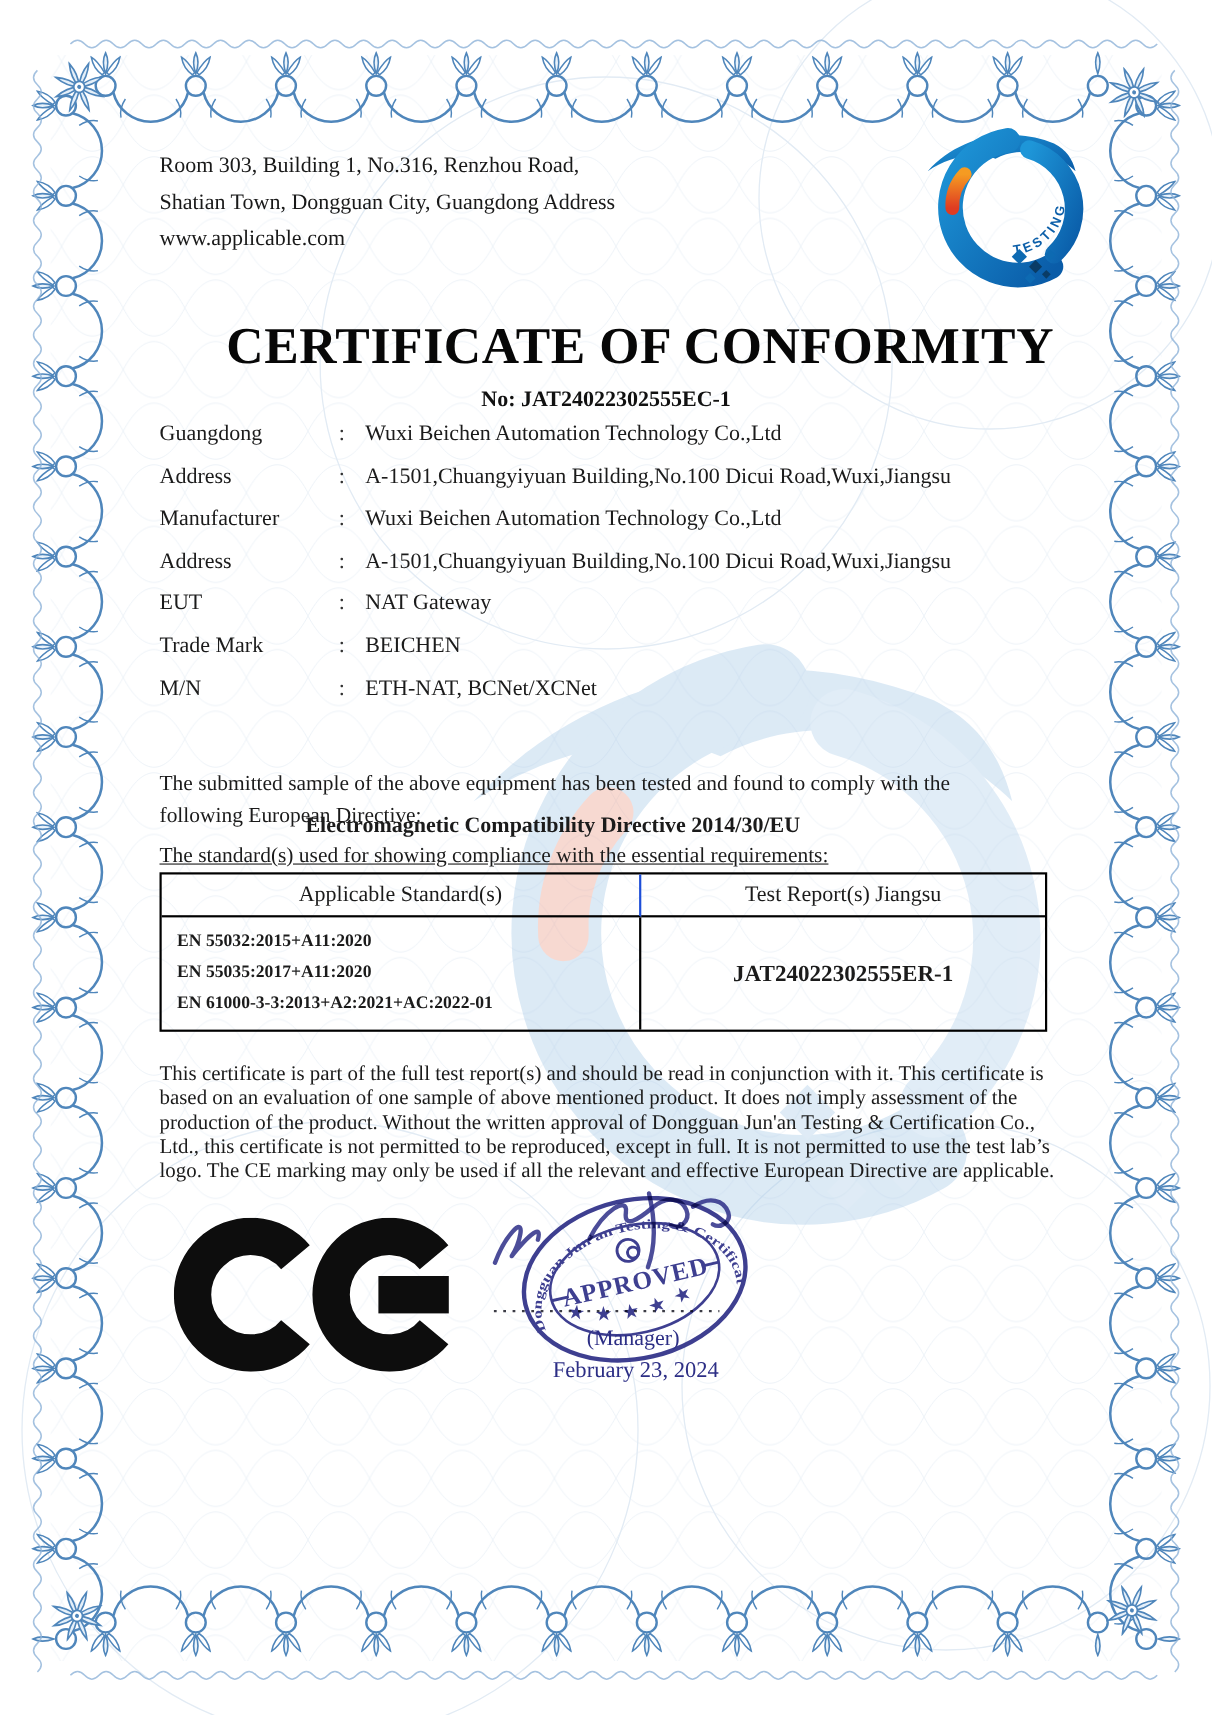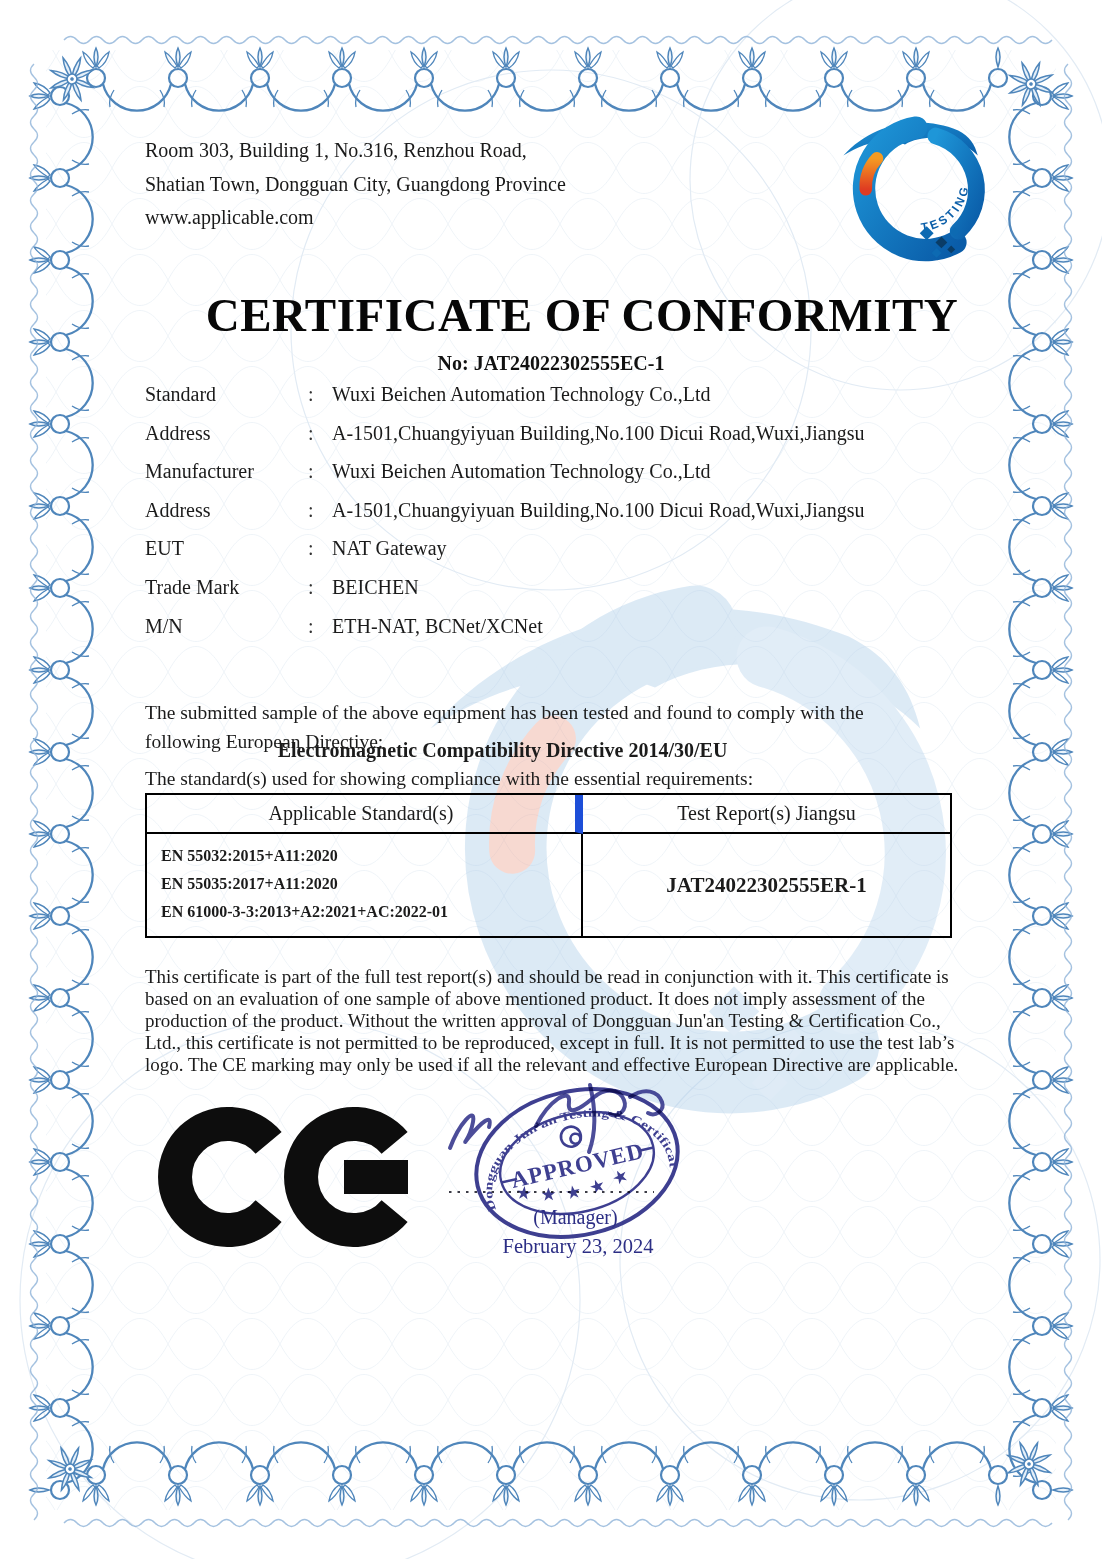--- a/index.html
+++ b/index.html
@@ -19,26 +19,26 @@
           font-size:20px;font-weight:bold;color:#111;}
 
   .fields{position:absolute;left:145px;top:379px;}
   .frow{display:flex;height:24px;margin-bottom:14.6px;font-size:20px;}
   .flabel{width:163px;}
   .fcolon{width:24px;color:#333;}
   .fvalue{white-space:nowrap;}
 
   .statement{position:absolute;left:145px;top:674px;width:782px;font-size:19.5px;line-height:29.5px;}
   .directive{position:absolute;left:0;top:735px;width:1005px;text-align:center;font-weight:bold;font-size:20px;}
-  .intro{position:absolute;left:145px;top:764px;font-size:19.5px;}
+  .intro{position:absolute;left:145px;top:764px;font-size:19.5px;text-decoration:underline;}
 
   .ctable{position:absolute;left:145px;top:789px;width:803px;border:2px solid #000;
           display:grid;grid-template-columns:436px 1fr;}
   .th{height:37px;line-height:37px;text-align:center;font-size:20px;border-bottom:2px solid #000;}
-  .th.l{border-right:8px solid #1d4ed8;}
+  .th.l{border-right:2px solid #1d4ed8;}
   .td-standards{border-right:2px solid #000;padding:8px 8px 10px 14px;}
   .td-standards div{font-size:16px;font-weight:bold;line-height:28px;white-space:nowrap;}
   .td-report{display:flex;align-items:center;justify-content:center;font-size:21px;font-weight:bold;}
 
   .disclaimer{position:absolute;left:145px;top:943px;width:828px;font-size:19px;line-height:22px;text-align:left;}
 
   .ce{position:absolute;left:158px;top:1103px;width:260px;height:140px;}
 
   .manager{position:absolute;left:468px;top:1202px;width:215px;text-align:center;
            font-size:20px;color:#2c2e85;}
@@ -207,21 +207,21 @@
       </g>
     <use href="#cflower" transform="translate(72,79) rotate(22)"></use>
     <use href="#cflower" transform="translate(1031,84) rotate(22)"></use>
     <use href="#cflower" transform="translate(70,1469) rotate(22)"></use>
     <use href="#cflower" transform="translate(1029,1464) rotate(22)"></use>
   </svg>
 
   <div id="content">
     <div class="addr">
       <div>Room 303, Building 1, No.316, Renzhou Road,</div>
-      <div>Shatian Town, Dongguan City, Guangdong Province</div>
+      <div>Shatian Town, Dongguan City, Guangdong Address</div>
       <div>www.applicable.com</div>
     </div>
 
     <svg class="logo" viewBox="0 0 120 110">
       <path d="M6,34 C26,12 58,4 88,16 C96,20 100,26 102,34 C88,20 64,18 50,26 C36,20 18,26 6,34 Z" fill="url(#gBlue)"></path>
       <path d="M58,14 A44,44 0 1 0 86,96" fill="none" stroke="url(#gBlue)" stroke-width="16" stroke-linecap="round"></path>
       <path d="M72,20 A40,40 0 0 1 88,88" fill="none" stroke="url(#gBlue)" stroke-width="12" stroke-linecap="round"></path>
       <path d="M30,36 A30,30 0 0 0 22,58" fill="none" stroke="url(#gOrange)" stroke-width="9" stroke-linecap="round"></path>
       <path id="logoArc" d="M62,88 A36,36 0 0 0 95,46" fill="none"></path>
       <text class="logo-testing"><textPath href="#logoArc">TESTING</textPath></text>
@@ -234,21 +234,21 @@
         <rect x="73" y="93" width="6" height="6" transform="rotate(45 76 96)"></rect>
         <rect x="81" y="99" width="4" height="4" transform="rotate(45 83 101)"></rect>
       </g>
     </svg>
 
     <div class="title">CERTIFICATE OF CONFORMITY</div>
     <div class="certno">No: JAT24022302555EC-1</div>
 
     <div class="fields">
       <div class="frow">
-        <span class="flabel">Standard</span>
+        <span class="flabel">Guangdong</span>
         <span class="fcolon">:</span>
         <span class="fvalue">Wuxi Beichen Automation Technology Co.,Ltd</span>
       </div>
       <div class="frow">
         <span class="flabel">Address</span>
         <span class="fcolon">:</span>
         <span class="fvalue">A-1501,Chuangyiyuan Building,No.100 Dicui Road,Wuxi,Jiangsu</span>
       </div>
       <div class="frow">
         <span class="flabel">Manufacturer</span>

